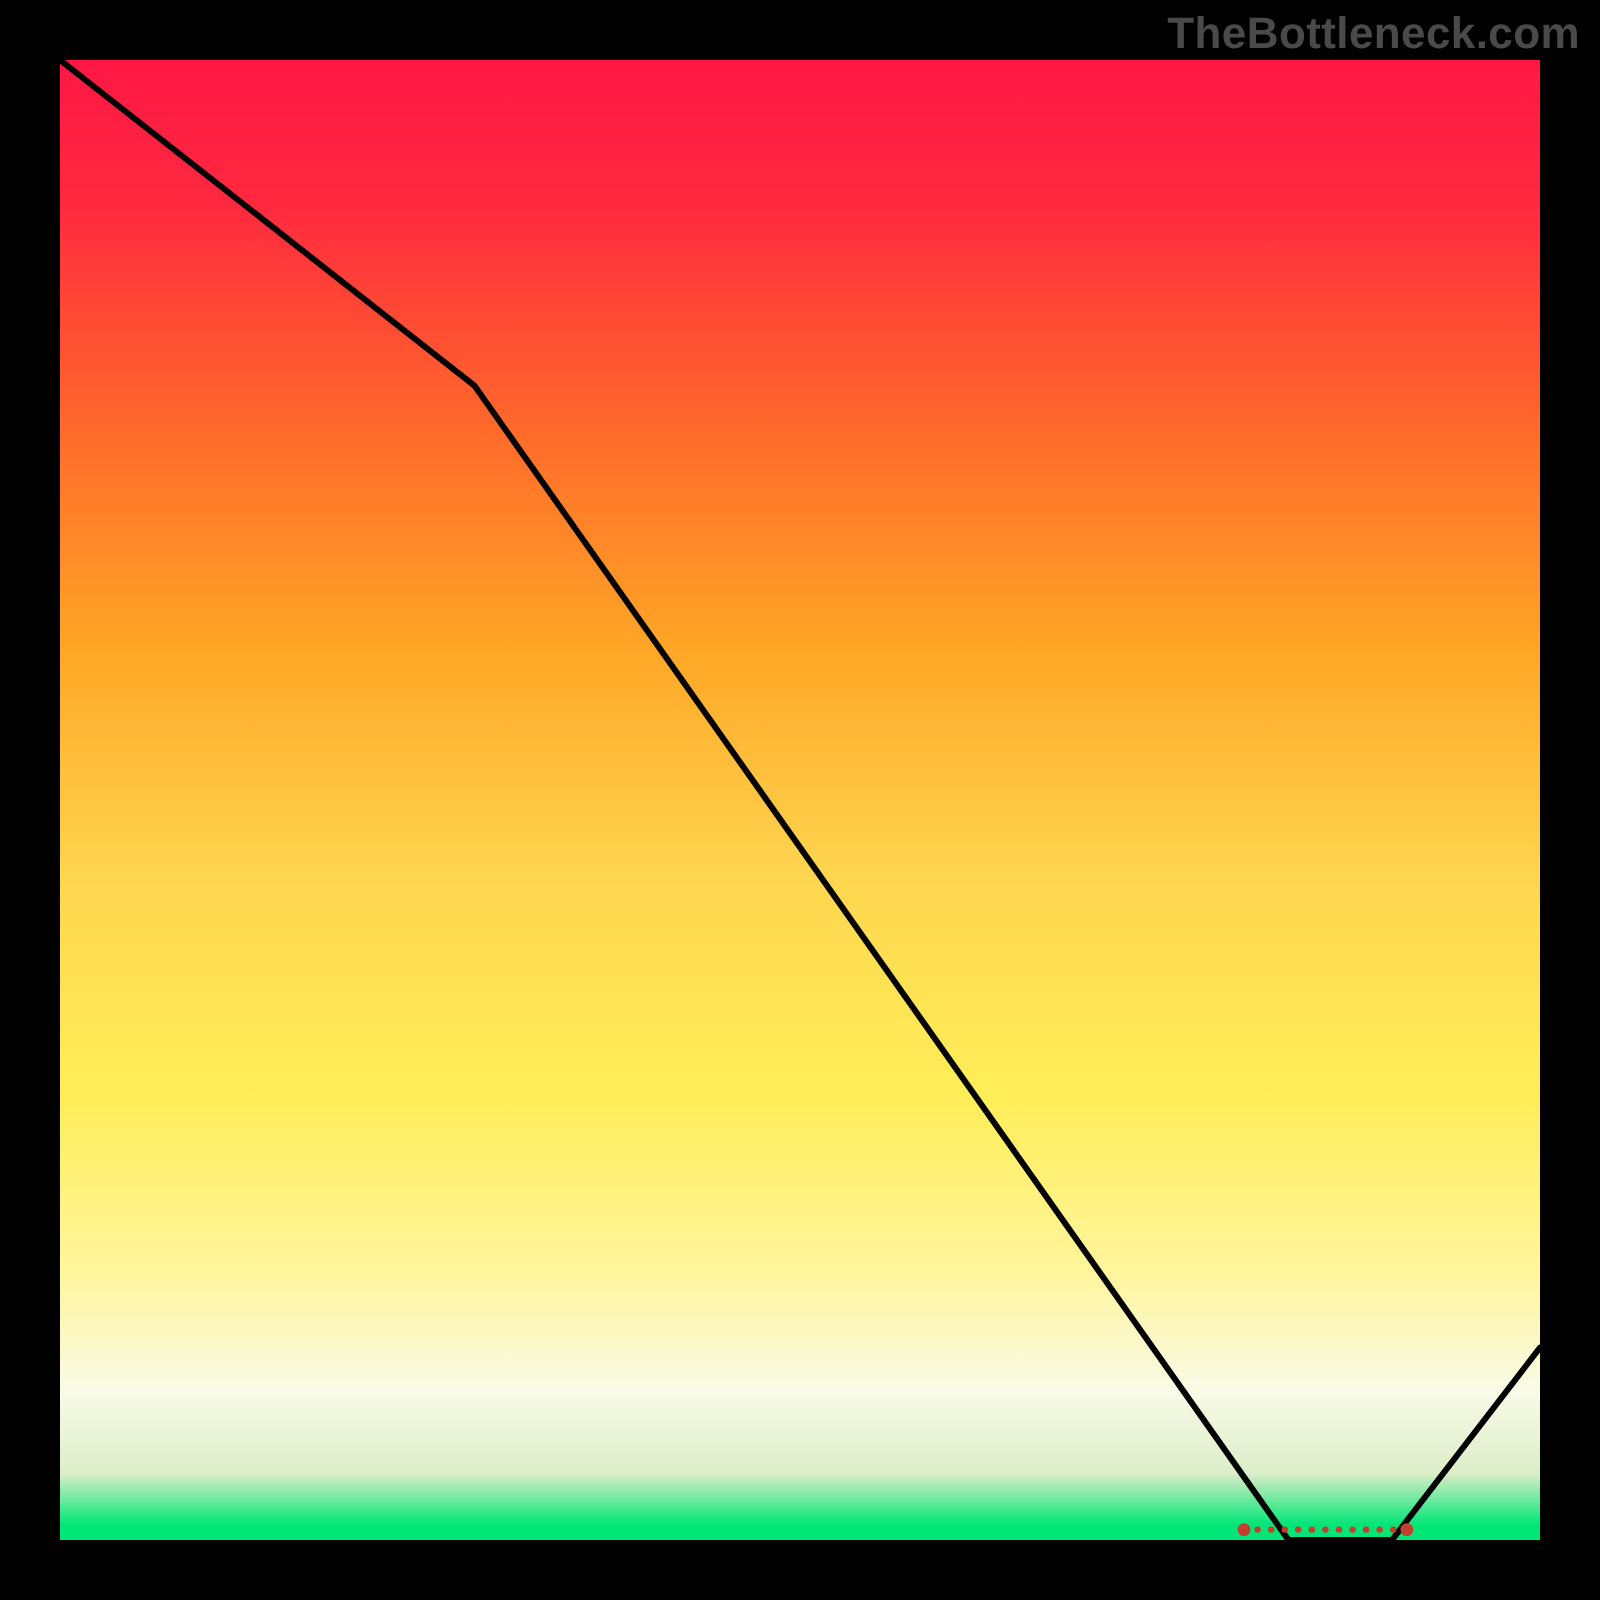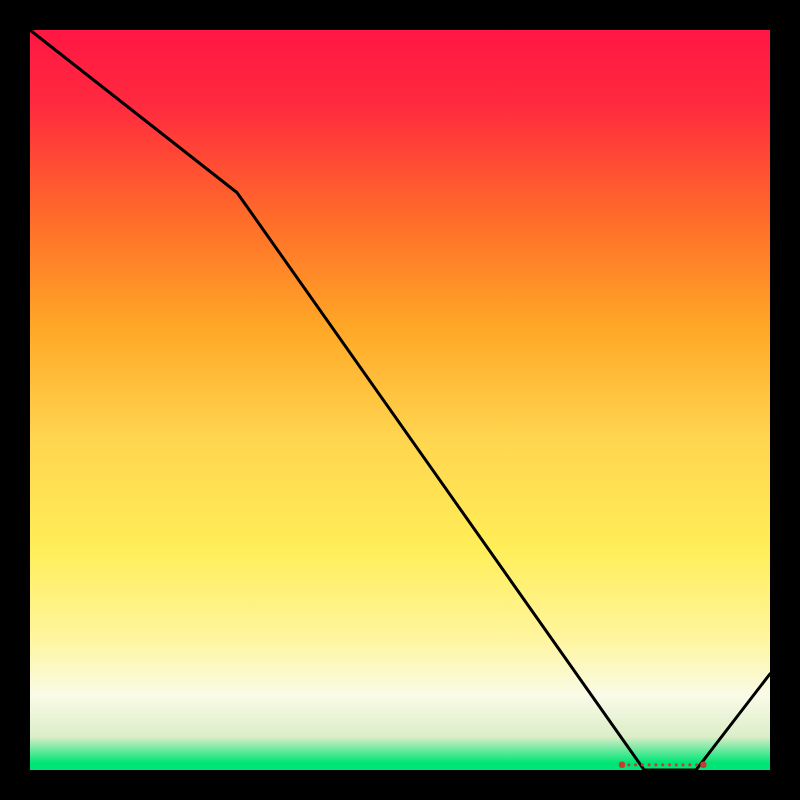--- a/index.html
+++ b/index.html
@@ -34,20 +34,21 @@
     top: 30px;
     width: 740px;
     height: 740px;
     display: block;
   }
 </style>
 </head>
 <body>
 
 <div class="stage">
+  <div class="watermark">TheBottleneck.com</div>
 
   <svg class="plot" viewBox="0 0 740 740" preserveAspectRatio="none">
     <defs>
       <linearGradient id="bg-grad" x1="0" y1="0" x2="0" y2="1">
           <stop offset="0.00%" stop-color="#ff1744"></stop>
           <stop offset="10.00%" stop-color="#ff2a3f"></stop>
           <stop offset="25.00%" stop-color="#ff6a2a"></stop>
           <stop offset="40.00%" stop-color="#ffa726"></stop>
           <stop offset="55.00%" stop-color="#ffd54f"></stop>
           <stop offset="70.00%" stop-color="#ffee58"></stop>

